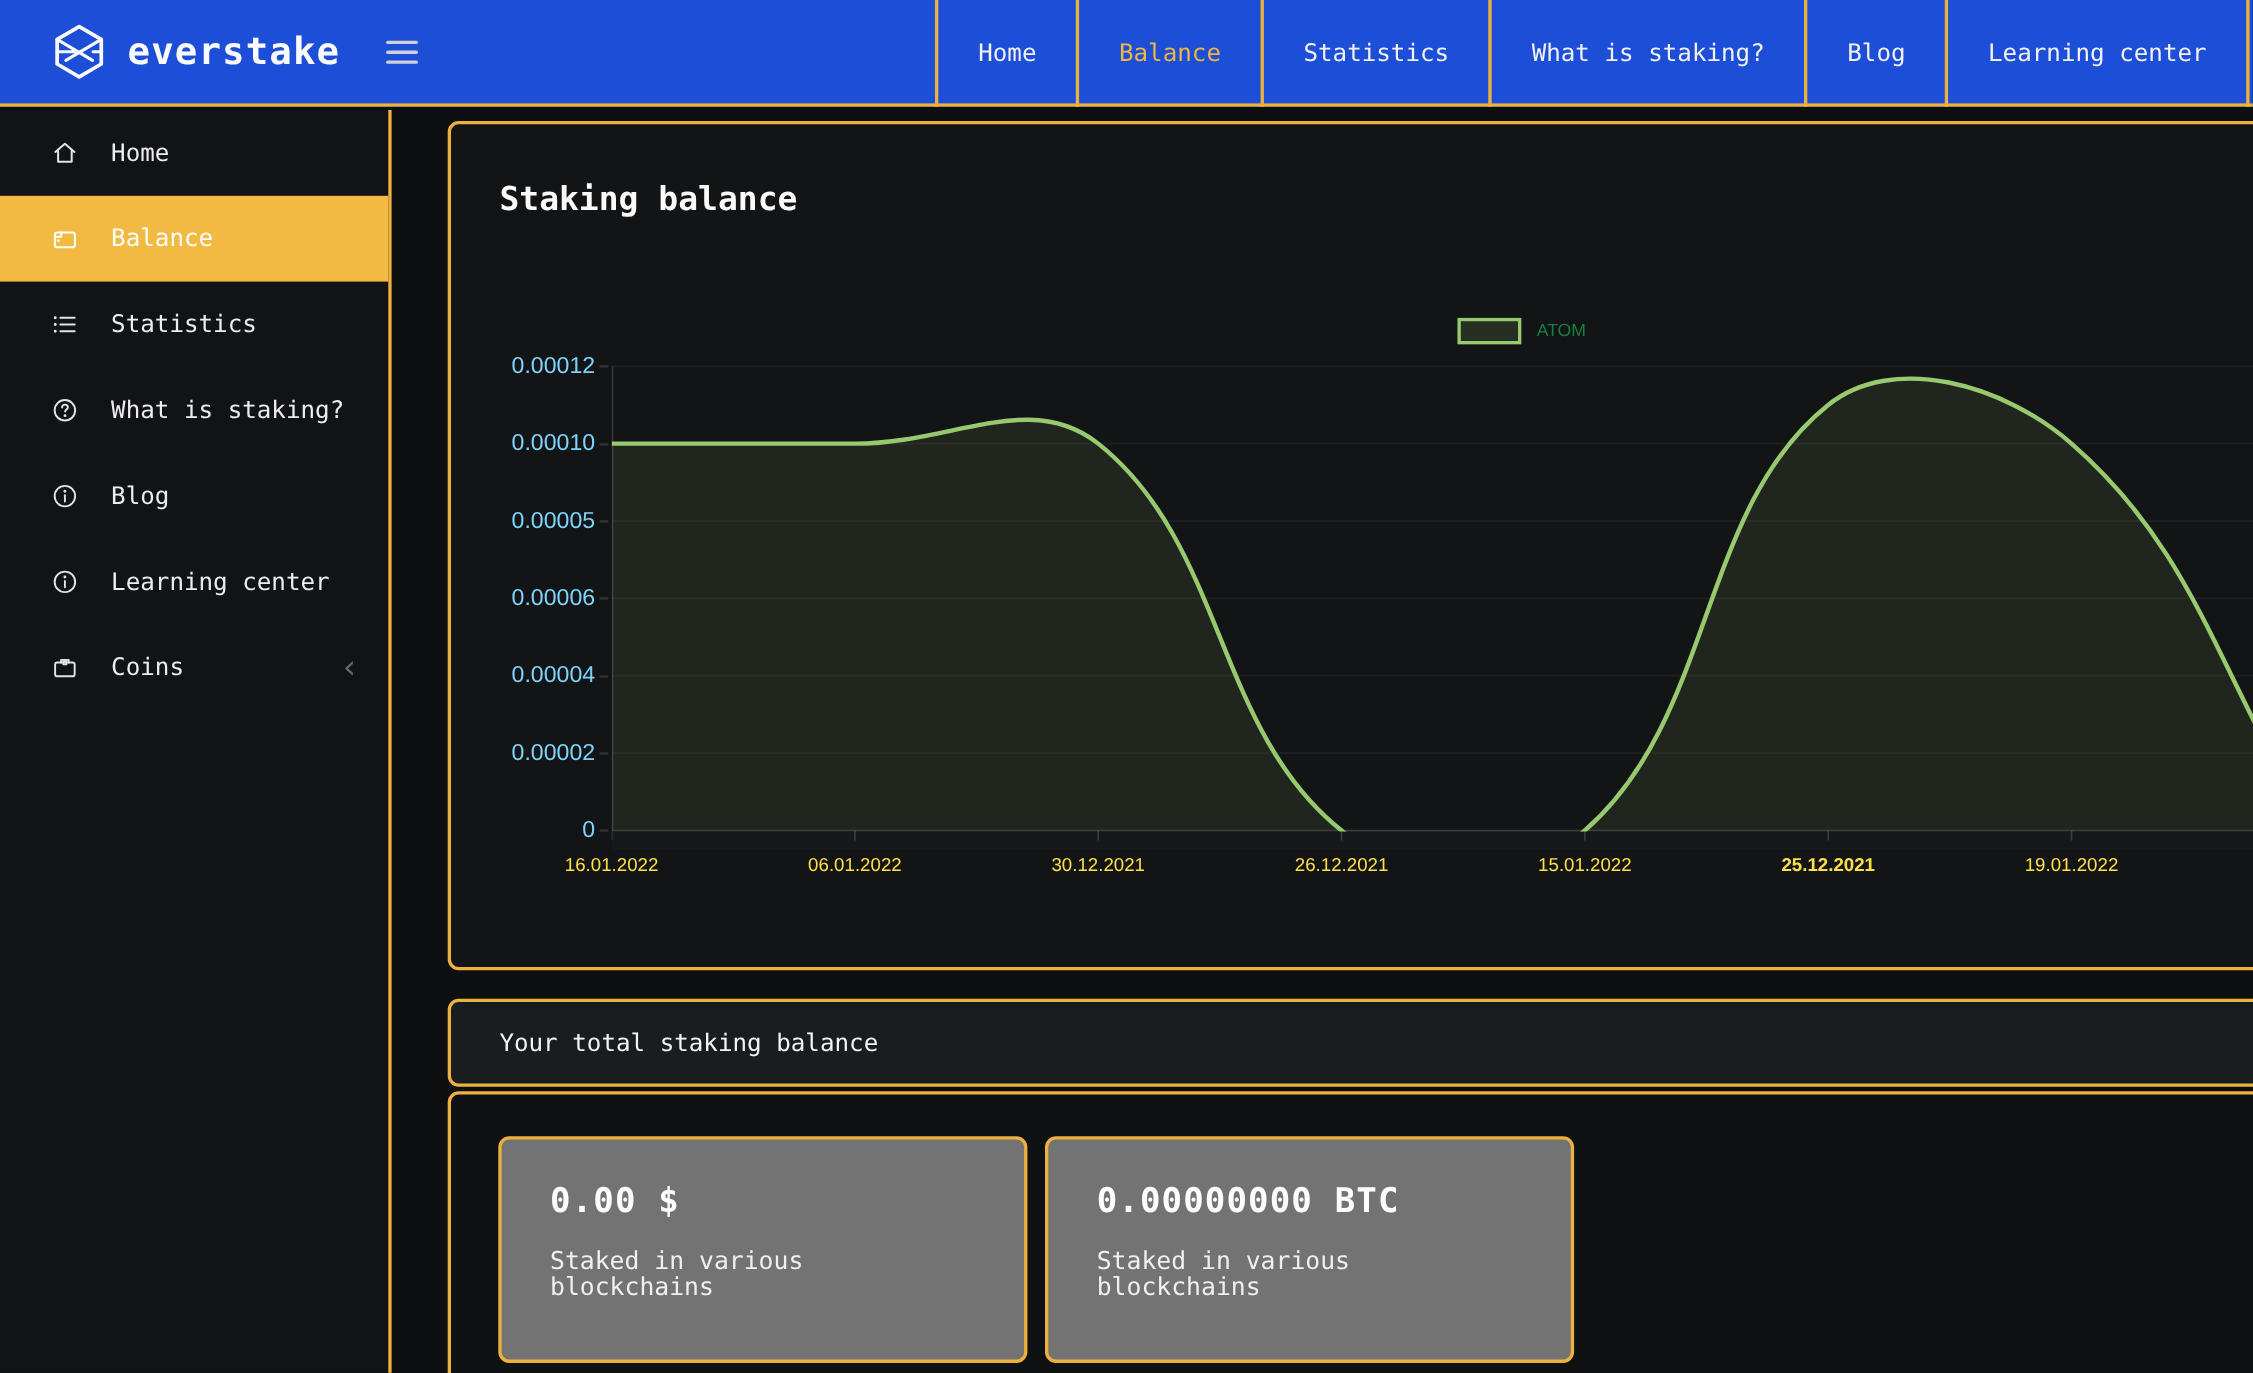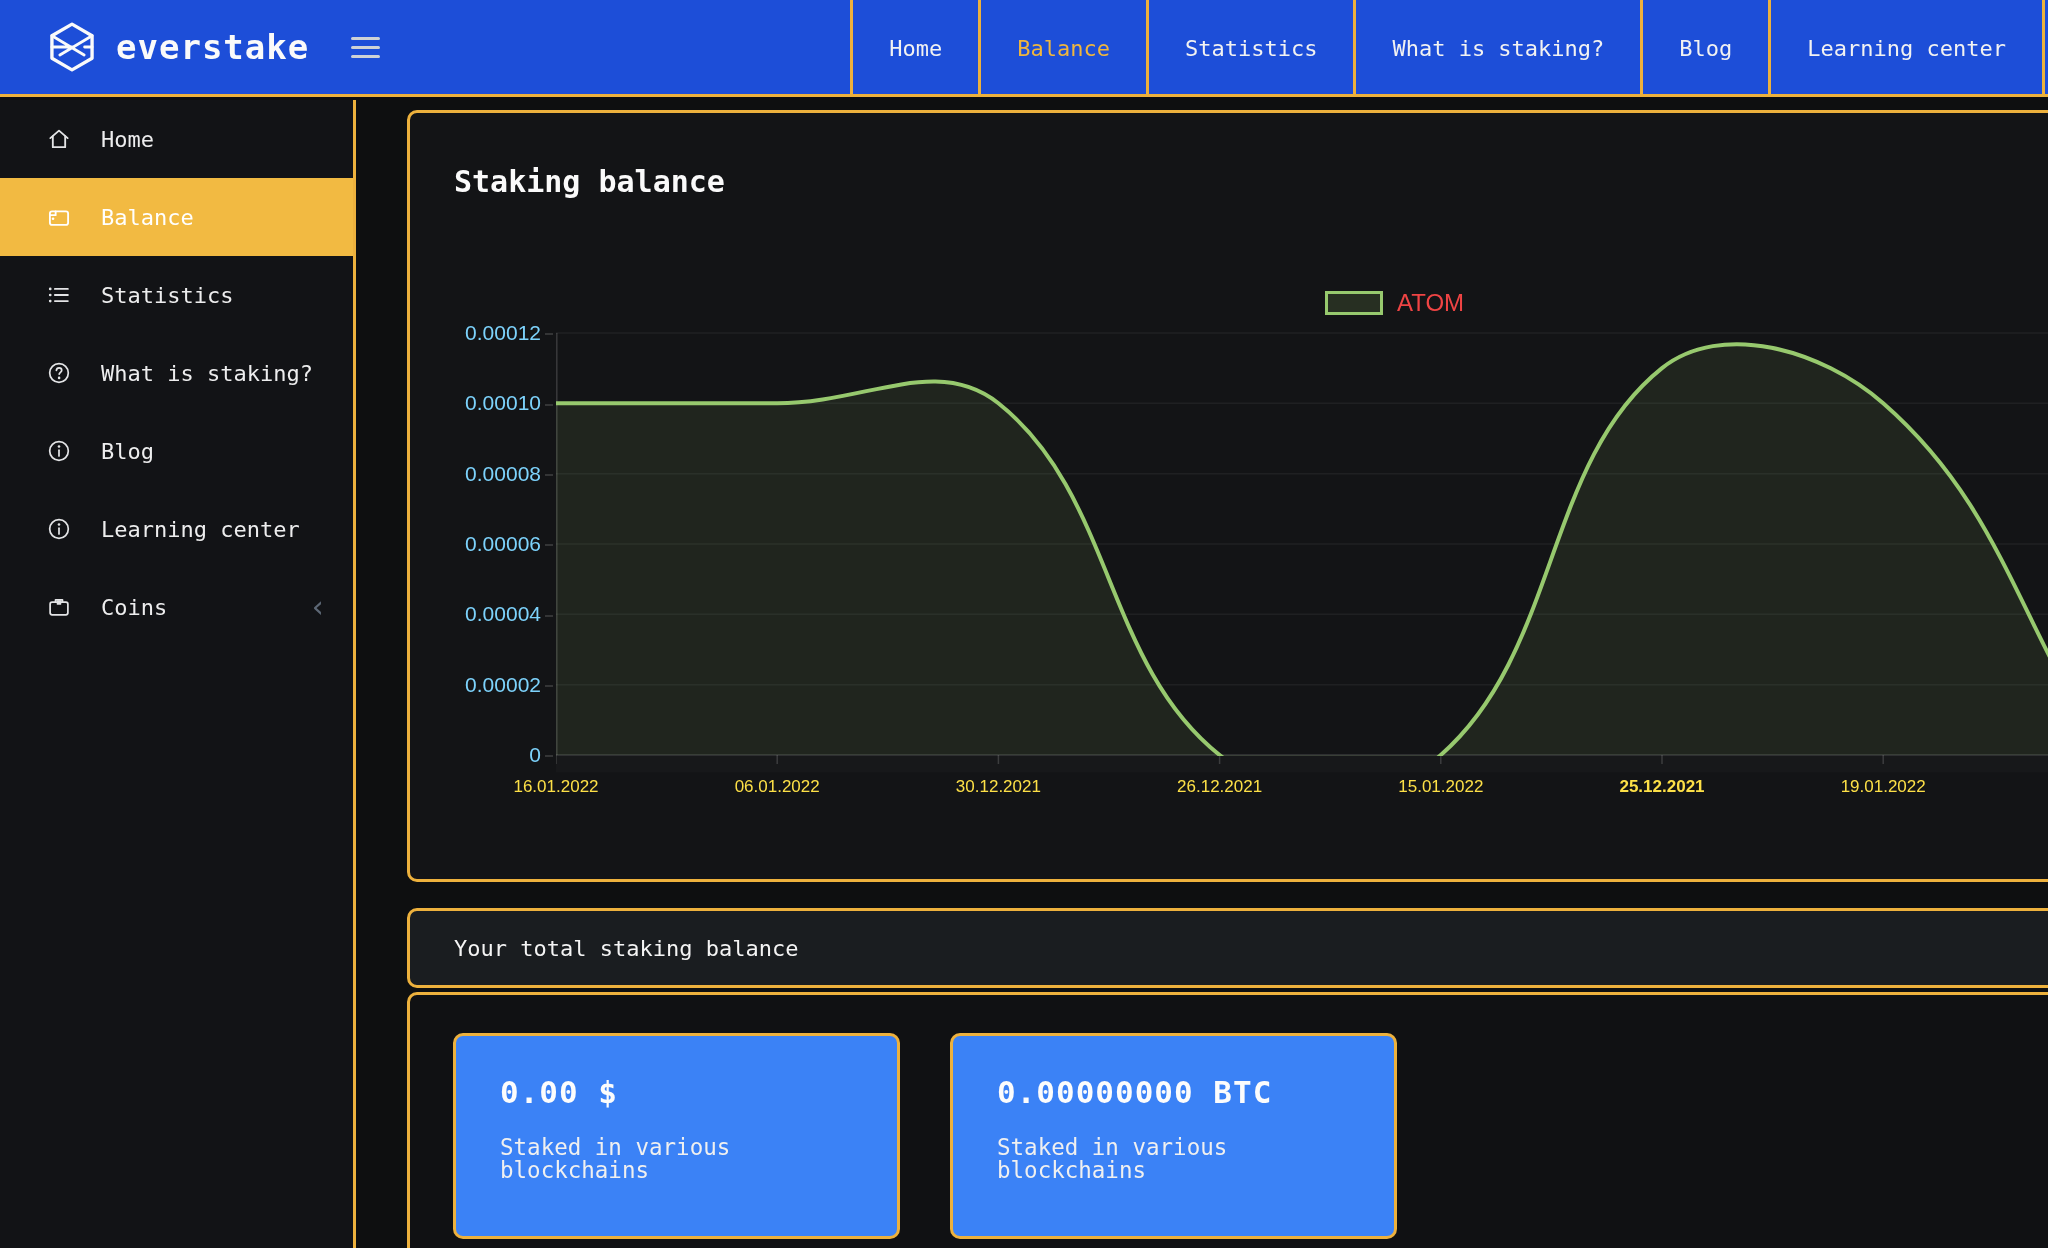--- a/index.html
+++ b/index.html
@@ -36,31 +36,31 @@
   .chart-panel{left:407px;top:110px;width:1750px;height:772px;background:#131416;}
   .totals-header{left:407px;top:908px;width:1750px;height:80px;background:#1a1d20;
     display:flex;align-items:center;}
   .totals-header span{margin-left:44px;font-size:22px;color:#f4f4f4;}
   .totals-body{left:407px;top:992px;width:1750px;height:400px;background:#101113;}
 
   
   .chart-title{position:absolute;left:44px;top:26px;font-size:30px;font-weight:bold;color:#fafafa;}
   .legend{position:absolute;left:915px;top:176px;display:flex;align-items:center;gap:14px;cursor:pointer;}
   .legend-box{width:58px;height:24px;border:3px solid #97c96e;background:rgba(151,201,110,0.15);}
-  .legend-label{font-family:"Liberation Sans","DejaVu Sans",sans-serif;font-size:24px;color:#ef4444;}
+  .legend-label{font-family:"Liberation Sans","DejaVu Sans",sans-serif;font-size:16px;color:#15803d;}
   .y-label{position:absolute;left:0;width:143px;text-align:right;font-family:"Liberation Sans","DejaVu Sans",sans-serif;
     font-size:21px;color:#7dd3fc;line-height:20px;padding-left:32px;}
   .y-label::after{content:"";display:inline-block;width:8px;height:2px;background:rgba(255,255,255,0.14);
     margin-left:4px;vertical-align:middle;}
   .x-label{position:absolute;top:664px;transform:translateX(-50%);font-family:"Liberation Sans","DejaVu Sans",sans-serif;
     font-size:17px;color:#fde047;white-space:nowrap;}
   .plot-svg{position:absolute;left:146px;top:190px;width:1495px;height:470px;}
 
   
-  .balance-card{position:absolute;top:38px;width:447px;height:206px;background:#3b82f6;
+  .balance-card{position:absolute;top:38px;width:481px;height:206px;background:#737373;
     border:3px solid #edb13d;border-radius:10px;padding:38px 44px;}
   .card-value{margin:0;font-size:31px;font-weight:bold;color:#fcfcfc;letter-spacing:1px;}
   .card-caption{margin:26px 0 0 0;font-size:22.5px;line-height:23px;color:#f0f0f0;width:280px;}
 </style>
 </head>
 <body>
 
 <header class="topbar">
   <div class="brand">
     <svg viewBox="0 0 60 60" fill="none" stroke="currentColor">
@@ -159,21 +159,21 @@
 <main>
   <section class="panel chart-panel">
     <h2 class="chart-title">Staking balance</h2>
     <div class="legend">
       <span class="legend-box"></span>
       <span class="legend-label">ATOM</span>
     </div>
     <div id="y-axis">
         <div class="y-label" style="top: 210px;">0.00012</div>
         <div class="y-label" style="top: 280.333px;">0.00010</div>
-        <div class="y-label" style="top: 350.666px;">0.00008</div>
+        <div class="y-label" style="top: 350.666px;">0.00005</div>
         <div class="y-label" style="top: 420.999px;">0.00006</div>
         <div class="y-label" style="top: 491.332px;">0.00004</div>
         <div class="y-label" style="top: 561.665px;">0.00002</div>
         <div class="y-label" style="top: 631.998px;">0</div>
       </div>
     <svg class="plot-svg" id="plot-svg" viewBox="0 0 1495 470" preserveAspectRatio="none">
         <defs>
           <clipPath id="pc">
             <rect x="0" y="0" width="1495" height="453"></rect>
           </clipPath>

